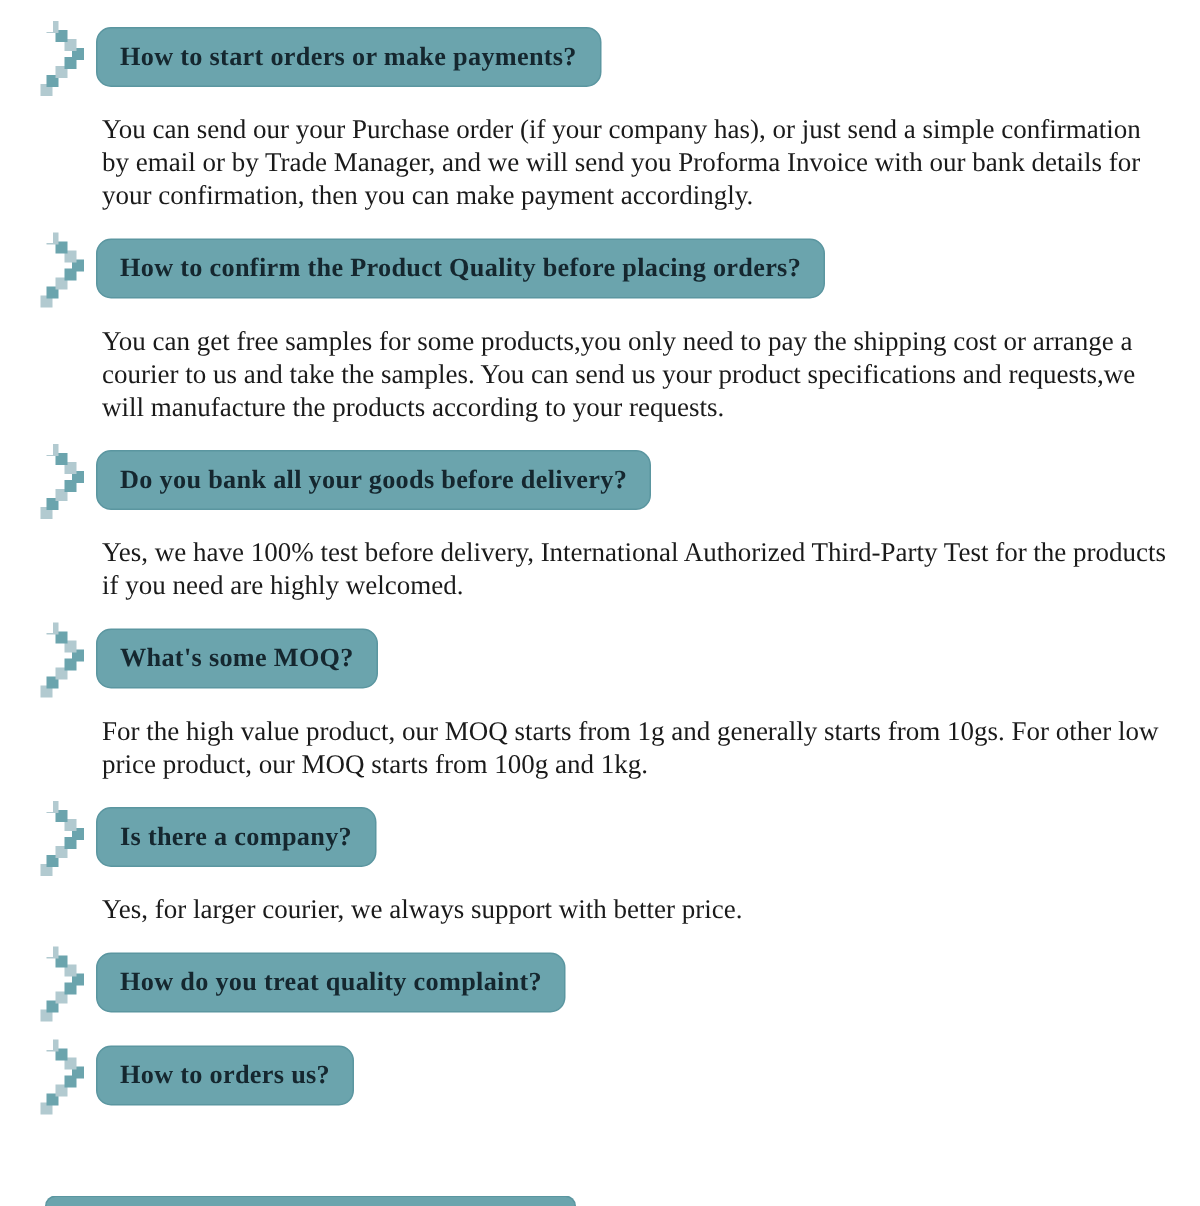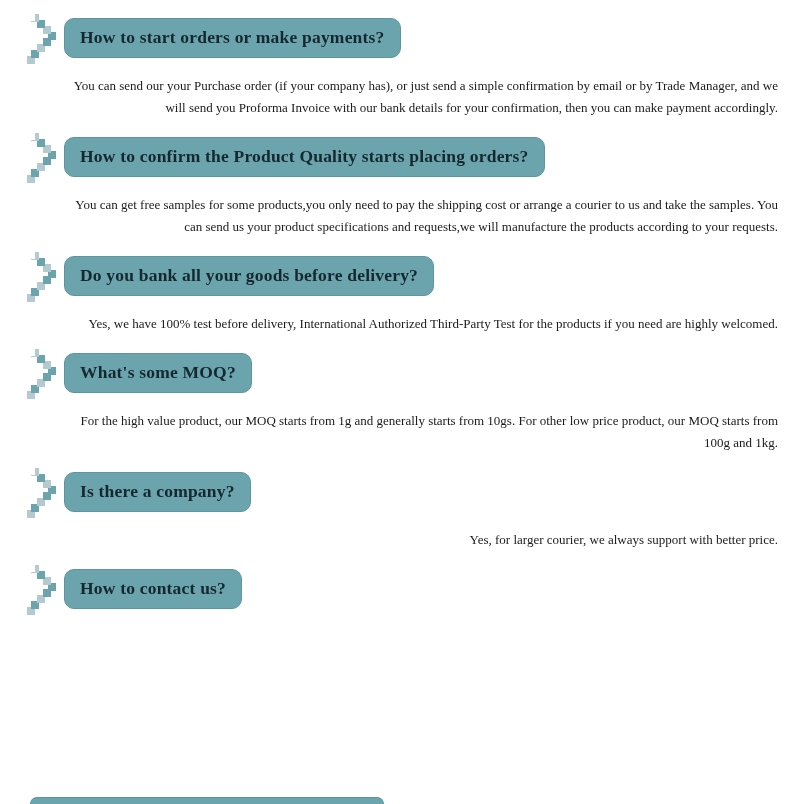--- a/index.html
+++ b/index.html
@@ -3,21 +3,20 @@
 <meta charset="utf-8">
 <style>
   html, body { margin: 0; padding: 0; background: #ffffff; }
   .page {
     position: relative;
     width: 800px;
     height: 804px;
     overflow: hidden;
     background: #ffffff;
     font-family: "Liberation Serif", serif;
-    text-align: right;
   }
   #faq-list { padding-top: 13px; }
   .faq-item { margin-bottom: 11px; }
   .q-row {
     display: flex;
     align-items: center;
     margin-left: 27px;
     margin-bottom: 12px;
     min-height: 44px;
   }
@@ -52,21 +51,21 @@
     border-radius: 10px;
     padding: 8px 15px 9px 15px;
     font-size: 17.5px;
     font-weight: bold;
     color: var(--header-text);
     letter-spacing: 0.2px;
     line-height: 1.15;
   }
   .answer {
     margin: 0 22px 13px 68px;
-    font-size: 13px;
+    font-size: 18px;
     line-height: 22px;
     color: var(--body-text);
   }
   .partial-header {
     position: absolute;
     left: 30px;
     bottom: 0;
     width: 352px;
     height: 6px;
     background: var(--header-bg);
@@ -91,21 +90,21 @@
     </div>
     <p class="answer">You can send our your Purchase order (if your company has), or just send a simple confirmation by email or by Trade Manager, and we will send you Proforma Invoice with our bank details for your confirmation, then you can make payment accordingly.</p>
   </section>
 
   <section class="faq-item">
     <div class="q-row">
       <span class="arrow">
             <i class="px"></i>
           </span>
       <h3 class="q-bubble">
-        <span>How to confirm the Product Quality starts placing orders?</span>
+        <span>How to confirm the Product Quality before placing orders?</span>
       </h3>
     </div>
     <p class="answer">You can get free samples for some products,you only need to pay the shipping cost or arrange a courier to us and take the samples. You can send us your product specifications and requests,we will manufacture the products according to your requests.</p>
   </section>
 
   <section class="faq-item">
     <div class="q-row">
       <span class="arrow">
             <i class="px"></i>
           </span>
@@ -134,28 +133,36 @@
             <i class="px"></i>
           </span>
       <h3 class="q-bubble">
         <span>Is there a company?</span>
       </h3>
     </div>
     <p class="answer">Yes, for larger courier, we always support with better price.</p>
   </section>
 
   <section class="faq-item">
+    <div class="q-row">
+      <span class="arrow">
+            <i class="px"></i>
+          </span>
+      <h3 class="q-bubble">
+        <span>How do you treat quality complaint?</span>
+      </h3>
+    </div>
   </section>
 
   <section class="faq-item">
     <div class="q-row">
       <span class="arrow">
             <i class="px"></i>
           </span>
       <h3 class="q-bubble">
-        <span>How to contact us?</span>
+        <span>How to orders us?</span>
       </h3>
     </div>
 
   </section>
 </div>
   <div class="partial-header"></div>
 </div>
 
 </body></html>

